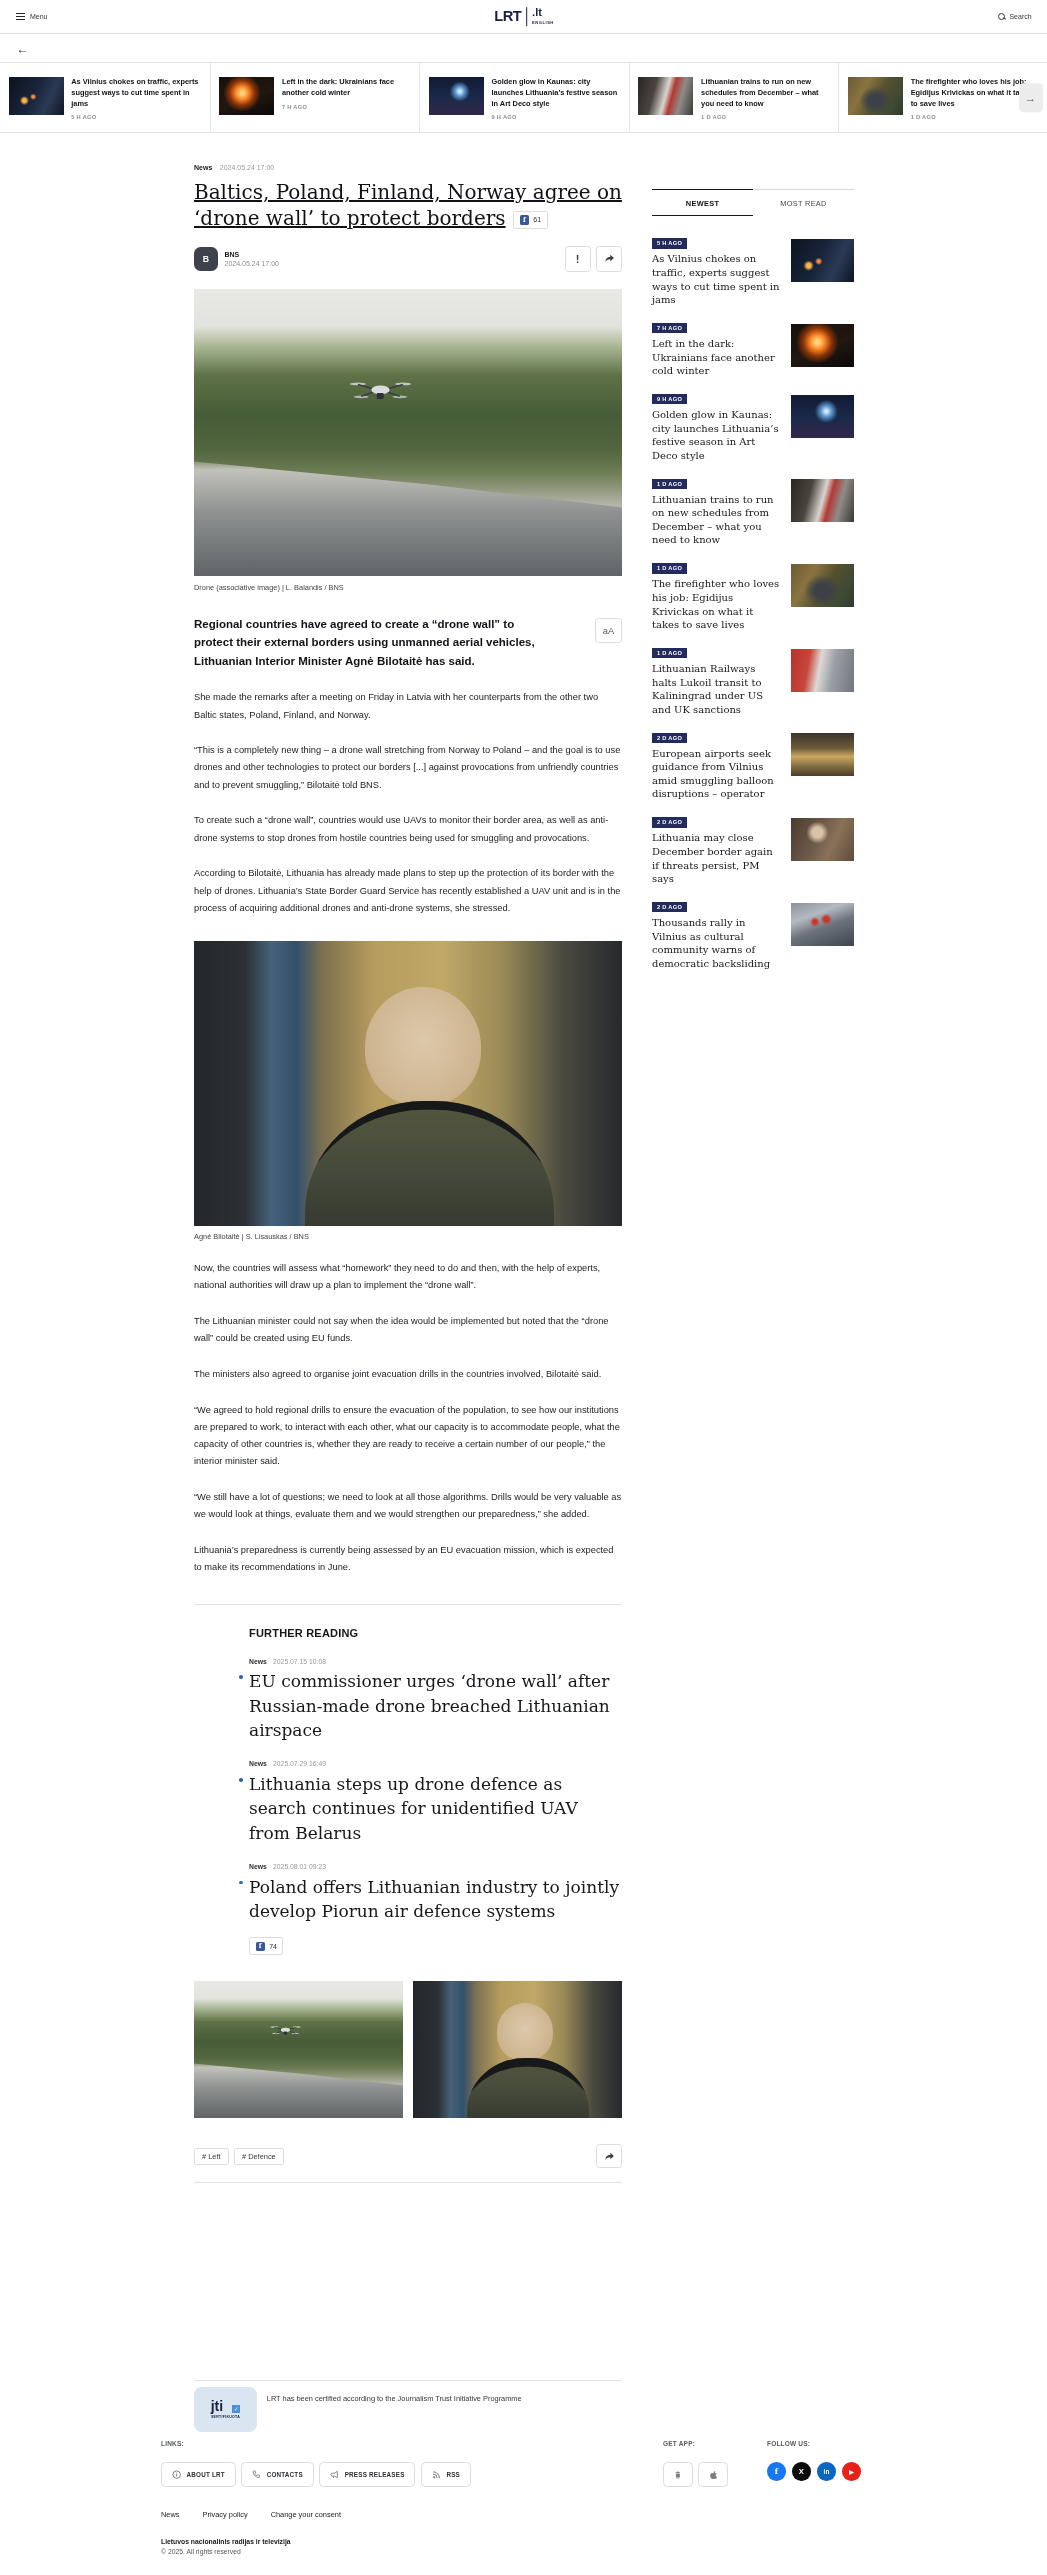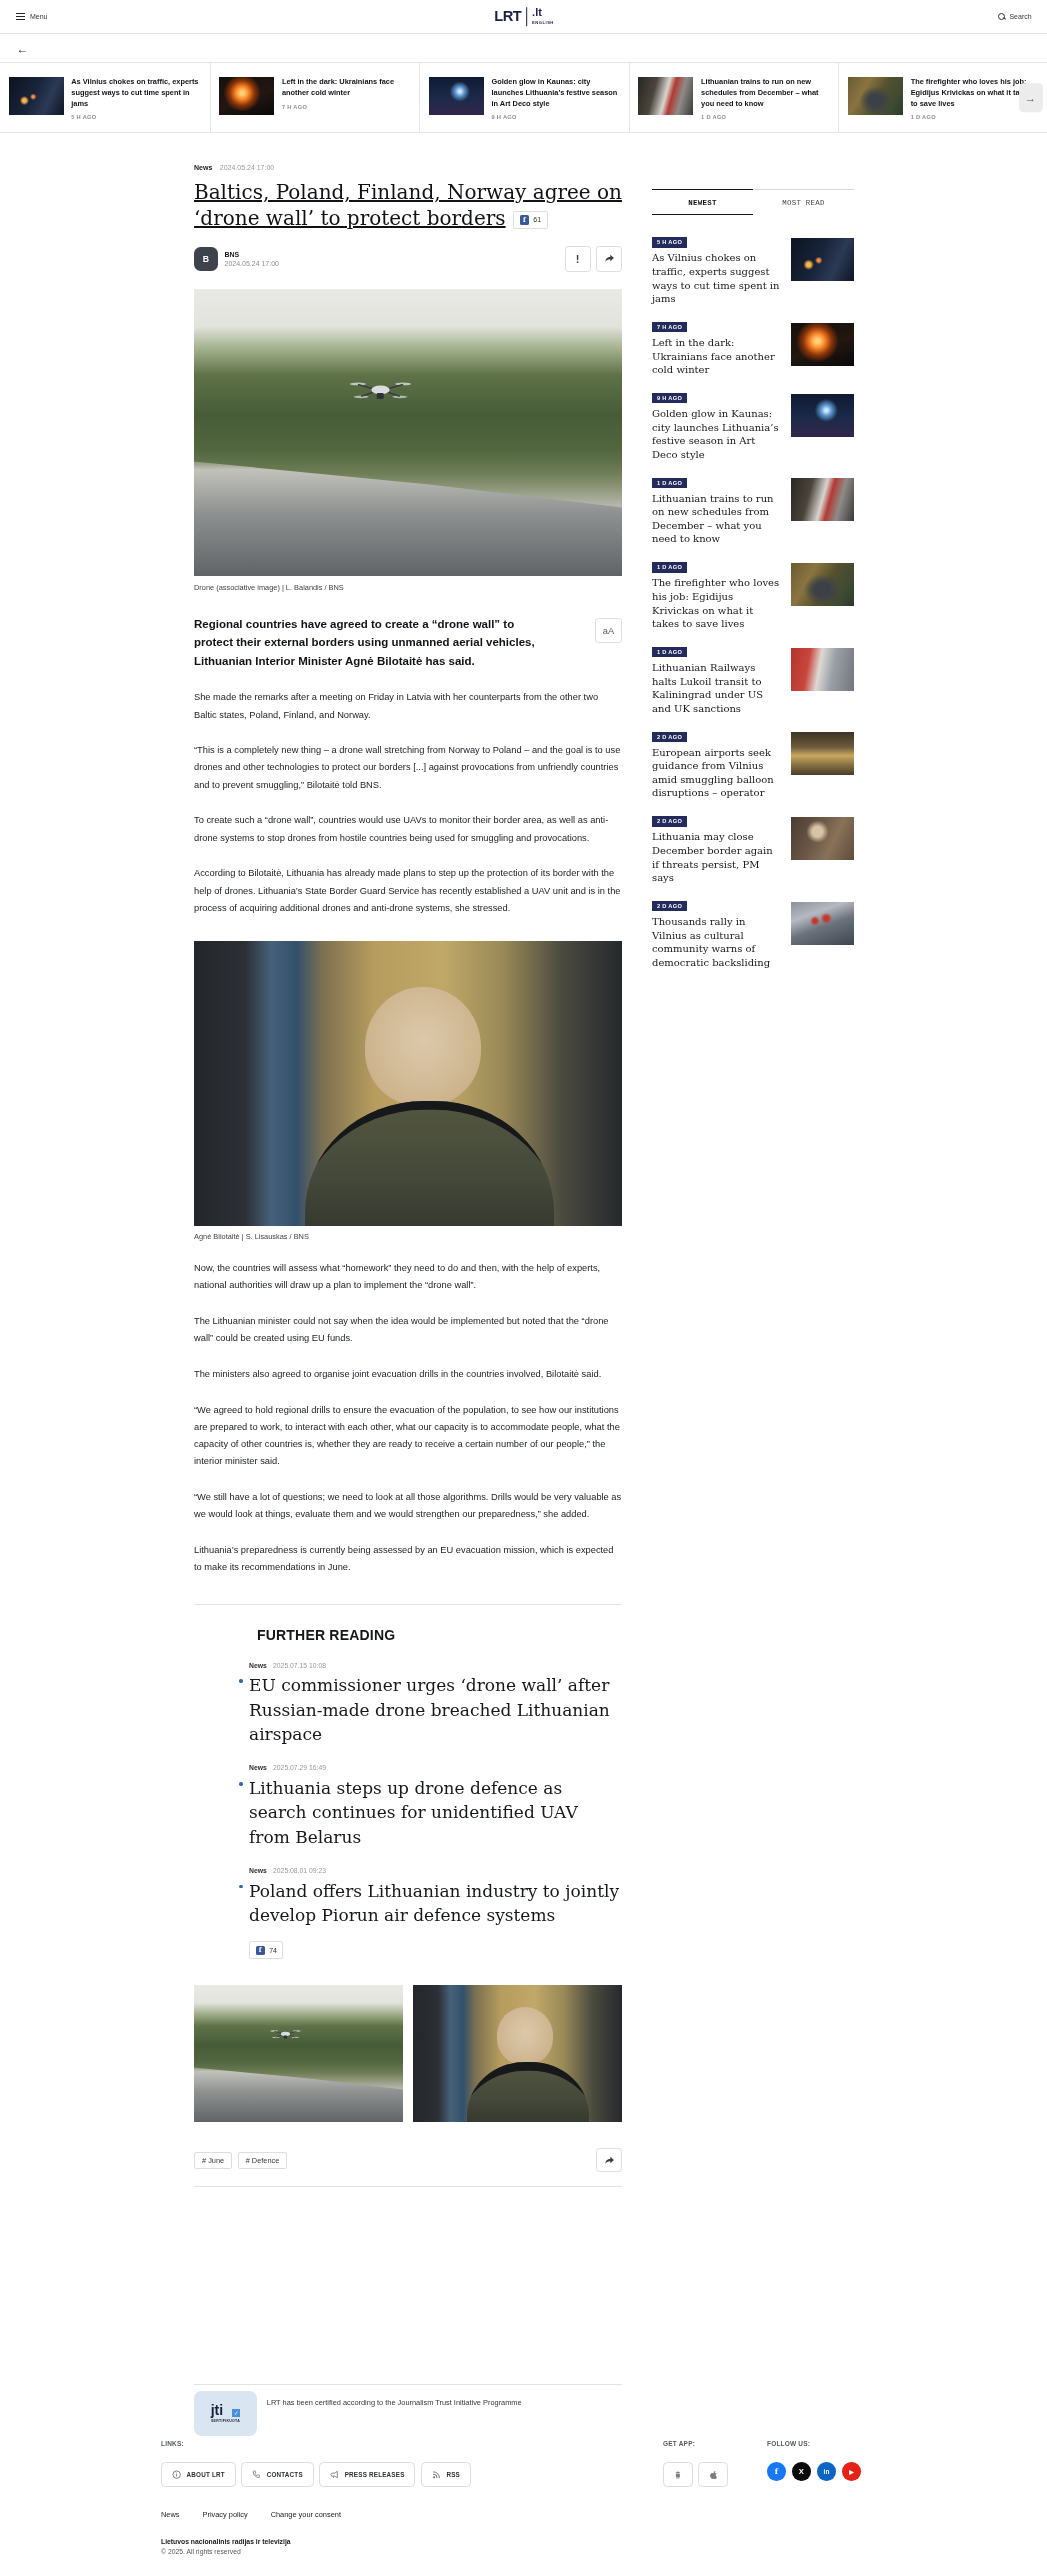--- a/index.html
+++ b/index.html
@@ -81,21 +81,21 @@
   
   .lead-wrap { position:relative; margin-top:23px; padding-right:68px; }
   .lead { font-size:11.5px; font-weight:bold; line-height:1.62; color:#111318; }
   .font-toggle { position:absolute; right:0; top:3.3px; width:27px; height:25px; border:0.5px solid #ddd; border-radius:3.3px; display:flex; align-items:center; justify-content:center; font-size:9.3px; color:#55585d; cursor:pointer; background:#fff; }
   p.body { font-size:9.3px; line-height:1.85; color:#202328; margin-top:18.6px; }
 
   .divider { height:0.5px; background:#e3e3e3; margin-top:28px; }
 
   
   .further { padding-left:55px; margin-top:22px; }
-  .further-heading { font-size:14px; font-weight:bold; letter-spacing:0.2px; color:#14161a;margin-left:8px; }
+  .further-heading { font-size:11px; font-weight:bold; letter-spacing:0.2px; color:#14161a; }
   .fr-item { margin-top:18.6px; position:relative; cursor:pointer; }
   .fr-meta { font-size:6.8px; margin-bottom:4.9px; }
   .fr-meta .cat { font-weight:bold; color:#2b2e33; margin-right:4.4px; }
   .fr-meta .date { color:#96989c; }
   .fr-title { font-size:17px; line-height:1.42; color:#16181c; position:relative; }
   .fr-title::before { content:""; position:absolute; left:-9.8px; top:6px; width:3.3px; height:3.3px; border-radius:50%; background:#2d6ab4; }
   .fr-fb { margin-top:14px; display:inline-flex; align-items:center; gap:4.4px; border:0.5px solid #ddd; border-radius:2.2px; padding:3.3px 5.5px; cursor:pointer; }
 
   
   .gallery { margin-top:26px; display:flex; gap:9.8px; }
@@ -134,21 +134,21 @@
   .soc-linkedin { background:#0a66c2; font-size:6.5px; }
   .soc-youtube { background:#e62117; font-size:6px; }
   .footer-bottom { margin-top:23px; display:flex; gap:23px; }
   .fb-link { font-size:7.4px; color:#202328; cursor:pointer; }
   .company { margin-top:18.6px; font-size:6.8px; font-weight:bold; color:#17191d; }
   .copyright { margin-top:2.7px; font-size:6.8px; color:#55585d; }
 
   
   .sidebar { width:202px; padding-top:24.6px; }
   .tabs { display:flex; }
-  .tab { flex:1; text-align:center; font-size:7.4px; letter-spacing:0.3px; color:#44474c; padding:8.7px 0 7.6px; border-top:1.1px solid #d9d9d9; cursor:pointer;font-family:Liberation Mono, monospace; }
+  .tab { flex:1; text-align:center; font-size:7.4px; letter-spacing:0.3px; color:#44474c; padding:8.7px 0 7.6px; border-top:1.1px solid #d9d9d9; cursor:pointer; }
   .tab.active { font-weight:bold; color:#101216; border-top:1.1px solid #17191d; border-bottom:1.1px solid #17191d; }
   .sb-list { margin-top:21px; }
   .sb-item { display:flex; gap:8.7px; margin-bottom:15.3px; cursor:pointer; }
   .sb-text { flex:1; }
   .time-badge { display:inline-block; background:#232a5c; color:#fff; font-size:5.7px; font-weight:bold; letter-spacing:0.3px; padding:2.2px 4.9px; }
   .sb-title { font-size:10px; line-height:1.36; color:#16181c; margin-top:3.8px; }
   .sb-thumb { width:63px; height:43px; flex-shrink:0; margin-top:1.6px; }
 
   
   .ph-traffic { background:
@@ -354,21 +354,21 @@
           <ellipse cx="96" cy="35" rx="14" ry="2.4" fill="#c2c5c7" opacity=".85"></ellipse>
           <path d="M46 20 18 12M74 20l28-8M48 26 24 34M72 26l24 8" stroke="#3a3e42" stroke-width="3"></path>
           <ellipse cx="60" cy="22" rx="17" ry="8" fill="#dadcdd"></ellipse>
           <rect x="53" y="28" width="13" height="11" rx="2" fill="#2e3236"></rect>
         </svg>
       </div>
       <div class="g-img photo-portrait"></div>
     </div>
 
     <div class="tags-row">
-      <span class="tag"># June</span>
+      <span class="tag"># Left</span>
       <span class="tag"># Defence</span>
       <div class="tags-share">
         <svg class="share-glyph" viewBox="0 0 20 20">
             <path d="M11.5 3.2 18 9l-6.5 5.8v-3.6C7 11.2 4.2 12.8 2.3 16.2c.4-5.4 3.7-8.7 9.2-9.2V3.2Z" fill="#3a3d42"></path>
           </svg>
       </div>
     </div>
 
     <div class="divider-tight"></div>
     <div class="spacer"></div>

